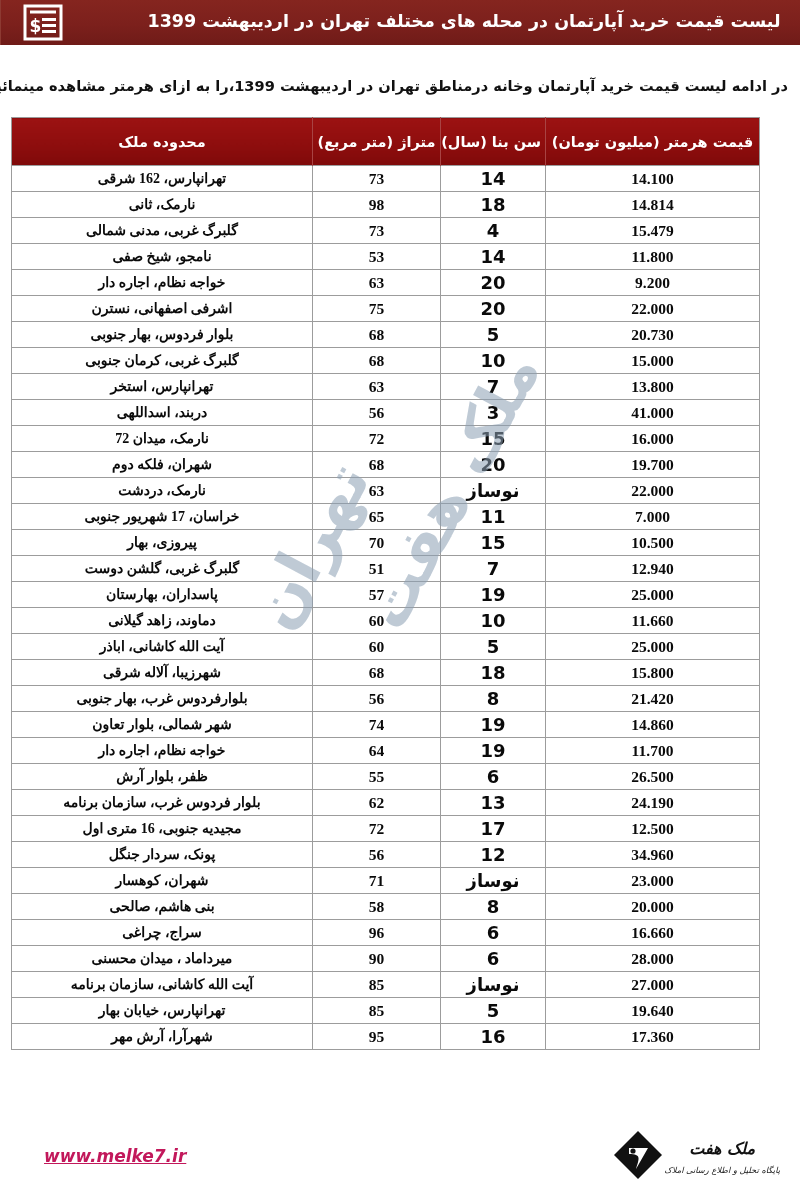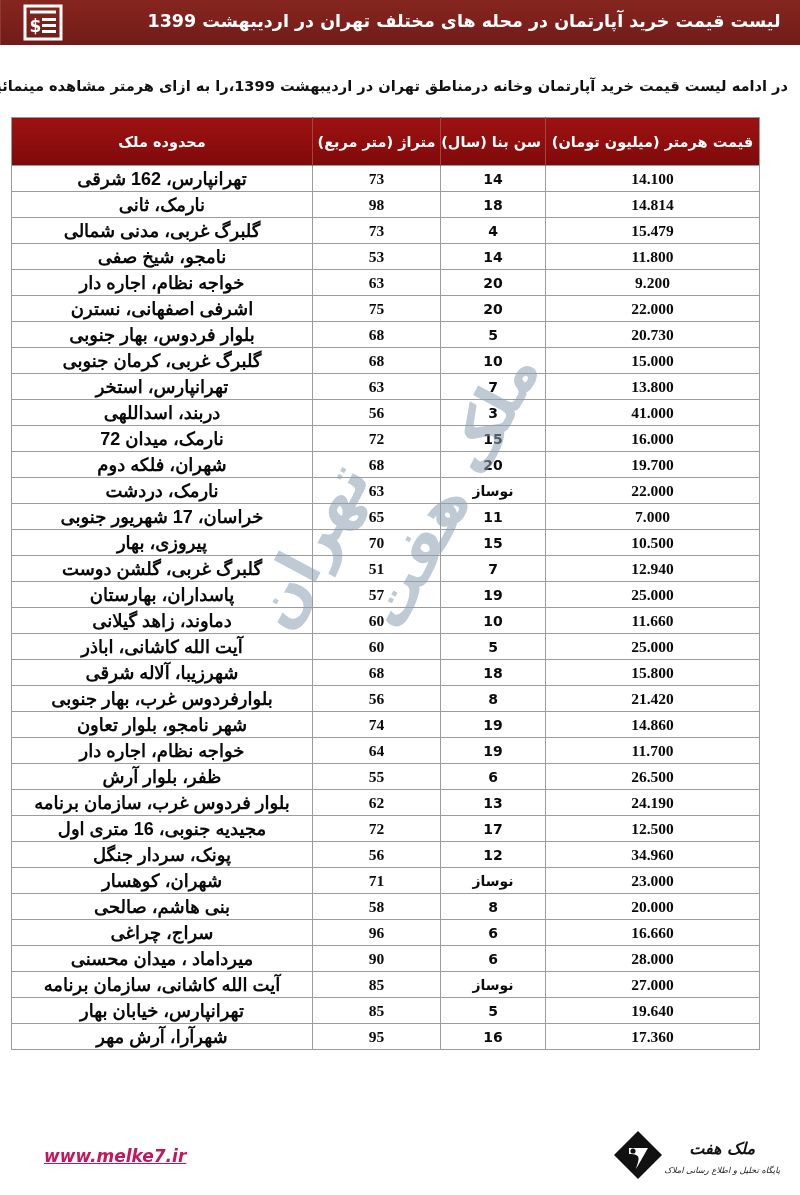--- a/index.html
+++ b/index.html
@@ -112,28 +112,28 @@
     color: #0a0a0a;
     text-align: center;
     vertical-align: middle;
     border: 1px solid #9c9c9c;
     padding: 0 6px;
     background: transparent;
     white-space: nowrap;
     font-family: "Liberation Serif", "DejaVu Serif", serif;
   }
   table.price-table tbody td.area-name {
-    font-family: Liberation Sans, sans-serif;
-    font-size: 18px;
+    font-family: Liberation Serif, serif;
+    font-size: 14px;
     text-align: center;
     direction: rtl;
   }
   table.price-table tbody td.buildage {
     font-family: "DejaVu Sans", "Liberation Sans", sans-serif;
-    font-size: 14px;
+    font-size: 18px;
   }
   col.c-price { width: 214px; }
   col.c-age   { width: 105px; }
   col.c-size  { width: 128px; }
   col.c-name  { width: 301px; }
 
   
   .watermark {
     position: absolute;
     top: 330px;
@@ -378,21 +378,21 @@
         <tr>
           <td>21.420</td>
           <td class="buildage">8</td>
           <td>56</td>
           <td class="area-name">بلوارفردوس غرب، بهار جنوبی</td>
         </tr>
         <tr>
           <td>14.860</td>
           <td class="buildage">19</td>
           <td>74</td>
-          <td class="area-name">شهر نامجو، بلوار تعاون</td>
+          <td class="area-name">شهر شمالی، بلوار تعاون</td>
         </tr>
         <tr>
           <td>11.700</td>
           <td class="buildage">19</td>
           <td>64</td>
           <td class="area-name">خواجه نظام، اجاره دار</td>
         </tr>
         <tr>
           <td>26.500</td>
           <td class="buildage">6</td>

